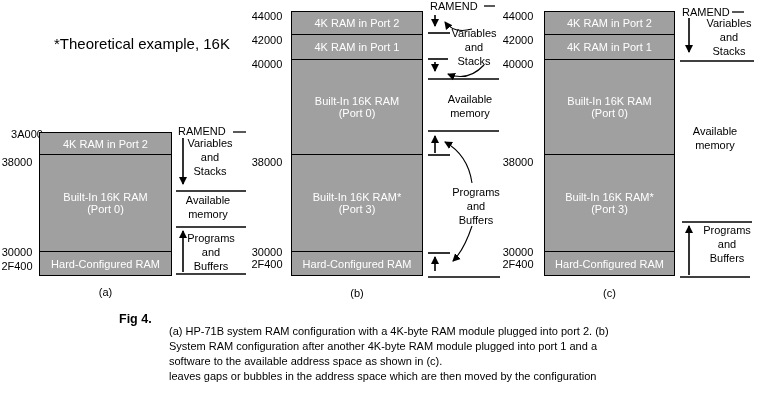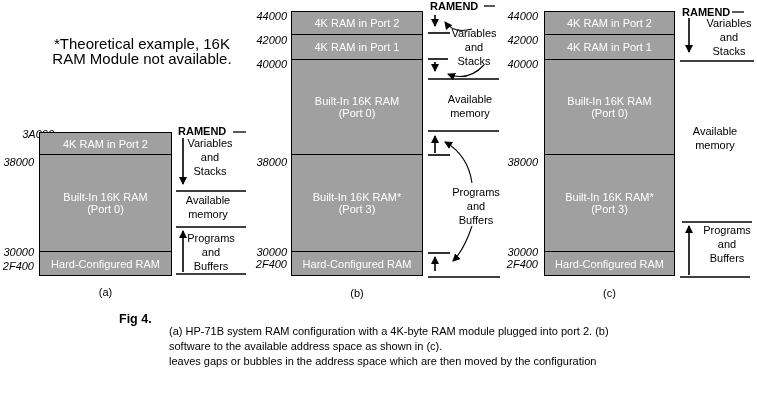--- a/index.html
+++ b/index.html
@@ -2,26 +2,26 @@
 <html><head>
 <meta charset="utf-8">
 <style>
   html,body{margin:0;padding:0;background:#fff;}
   .canvas{position:relative;width:757px;height:402px;background:#ffffff;
           font-family:"Liberation Sans",sans-serif;color:#000;overflow:hidden;}
   .overlay{position:absolute;left:0;top:0;}
   .ln{stroke:#000;stroke-width:1.6;fill:none;}
   .thin{stroke:#000;stroke-width:1.3;fill:none;}
   .cv{stroke:#000;stroke-width:1.1;fill:none;}
-  .addr{position:absolute;font-size:11px;line-height:11px;text-align:right;white-space:nowrap;font-style:italic;}
+  .addr{position:absolute;font-size:11px;line-height:11px;text-align:center;white-space:nowrap;}
   .blk{position:absolute;background:#A0A0A0;border:1px solid #000;box-sizing:border-box;
        color:#fff;font-size:11px;line-height:12px;text-align:center;
        display:flex;flex-direction:column;align-items:center;justify-content:center;}
   .ann{position:absolute;font-size:11px;line-height:14px;text-align:center;white-space:nowrap;}
-  .ramend{position:absolute;font-size:11px;line-height:11px;white-space:nowrap;font-weight:bold;}
+  .ramend{position:absolute;font-size:11px;line-height:11px;white-space:nowrap;}
   .subcap{position:absolute;font-size:11px;text-align:center;}
   .note{position:absolute;left:40px;top:36px;width:204px;font-size:15px;line-height:15px;text-align:center;white-space:nowrap;}
   .figlbl{position:absolute;left:82px;top:312px;font-size:12.5px;font-weight:bold;padding-left:37px;}
   .figcap{position:absolute;left:169px;top:324px;font-size:11px;line-height:15px;white-space:nowrap;}
 </style>
 </head>
 <body>
 
 <div class="canvas">
 
@@ -65,21 +65,20 @@
       <line class="ln" x1="689" y1="18" x2="689" y2="52" marker-end="url(#ah)"></line>
       <line class="ln" x1="680" y1="61" x2="754" y2="61"></line>
       <line class="ln" x1="682" y1="222" x2="752" y2="222"></line>
       <line class="ln" x1="689" y1="275" x2="689" y2="226" marker-end="url(#ah)"></line>
       <line class="ln" x1="680" y1="277" x2="750" y2="277"></line>
     </g>
   </svg>
 
   <div class="note">
     <div>*Theoretical example, 16K</div>
-    <div>RAM Module not available.</div>
   </div>
 
   <div class="addr" style="left:0;top:129px;width:54px">3A000</div>
   <div class="addr" style="left:0;top:157px;width:34px">38000</div>
   <div class="addr" style="left:0;top:247px;width:34px">30000</div>
   <div class="addr" style="left:0;top:261px;width:34px">2F400</div>
 
   <div class="blk" style="left: 39px; top: 132px; width: 133px; height: 23px; background: rgb(160, 160, 160); color: rgb(255, 255, 255);">
     <div>4K RAM in Port 2</div>
   </div>
@@ -188,17 +187,18 @@
   <div class="ann" style="left:695px;top:223px;width:64px">
     <div>Programs</div>
     <div>and</div>
     <div>Buffers</div>
   </div>
   <div class="subcap" style="left:544px;top:287px;width:131px">(c)</div>
 
   <div class="figlbl">Fig 4.</div>
   <div class="figcap">
     <div>(a) HP-71B system RAM configuration with a 4K-byte RAM module plugged into port 2. (b)</div>
+    <div>System RAM configuration after another 4K-byte RAM module plugged into port 1 and a</div>
     <div>software to the available address space as shown in (c).</div>
     <div>leaves gaps or bubbles in the address space which are then moved by the configuration</div>
   </div>
 
 </div>
 
 </body></html>

